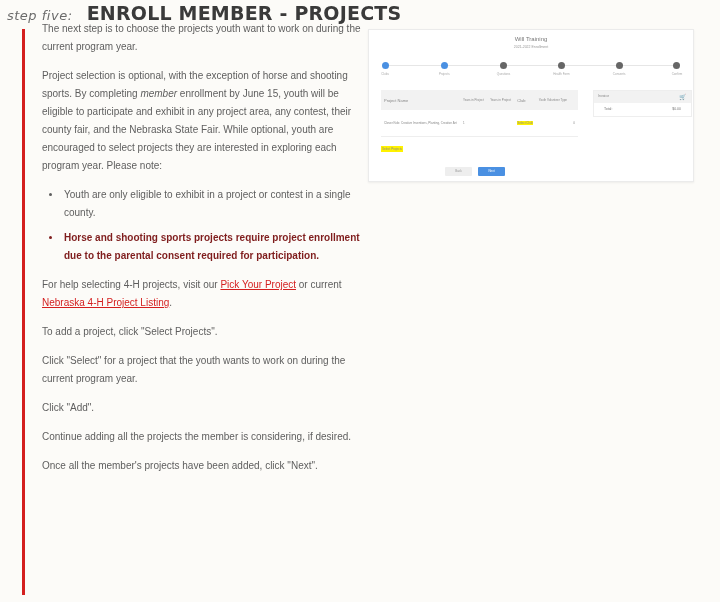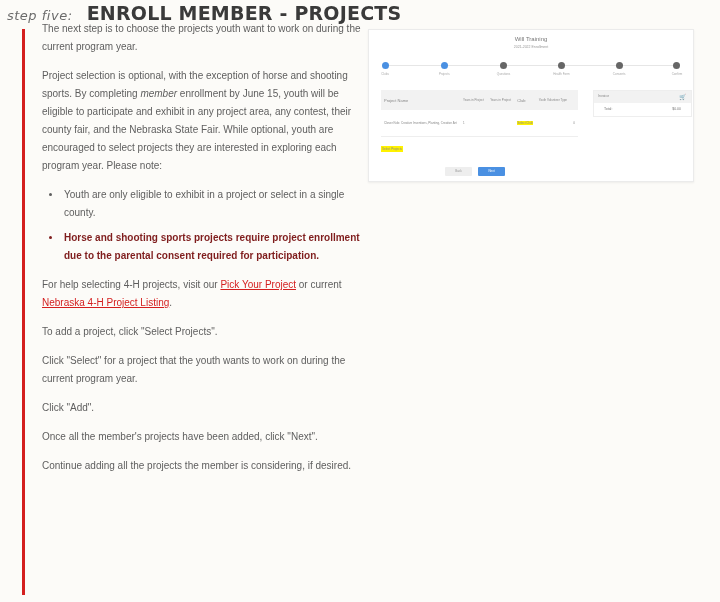--- a/index.html
+++ b/index.html
@@ -55,29 +55,29 @@
   <span class="step">step five:</span>
   <span class="title">ENROLL MEMBER - PROJECTS</span>
 </div>
 
 <div class="redbar"></div>
 
 <div class="content">
   <p>The next step is to choose the projects youth want to work on during the current program year.</p>
   <p><span>Project selection is optional, with the exception of horse and shooting sports. By completing </span><em>member</em><span> enrollment by June 15, youth will be eligible to participate and exhibit in any project area, any contest, their county fair, and the Nebraska State Fair. While optional, youth are encouraged to select projects they are interested in exploring each program year. Please note:</span></p>
   <ul>
-    <li>Youth are only eligible to exhibit in a project or select in a single county.</li>
+    <li>Youth are only eligible to exhibit in a project or contest in a single county.</li>
     <li class="bold">Horse and shooting sports projects require project enrollment due to the parental consent required for participation.</li>
   </ul>
   <p><span>For help selecting 4-H projects, visit our </span><a>Pick Your Project</a><span> or current </span><a>Nebraska 4-H Project Listing</a><span>.</span></p>
   <p>To add a project, click "Select Projects".</p>
   <p>Click "Select" for a project that the youth wants to work on during the current program year.</p>
   <p>Click "Add".</p>
+  <p>Continue adding all the projects the member is considering, if desired.</p>
   <p>Once all the member's projects have been added, click "Next".</p>
-  <p>Continue adding all the projects the member is considering, if desired.</p>
 </div>
 
 <div class="shot">
   <div class="app-title">Will Training</div>
   <div class="app-sub">2021-2022 Enrollment</div>
 
   <div class="stepper">
     <div class="line"></div>
     <div class="st" style="left:2%">
         <div class="dot active"></div>

